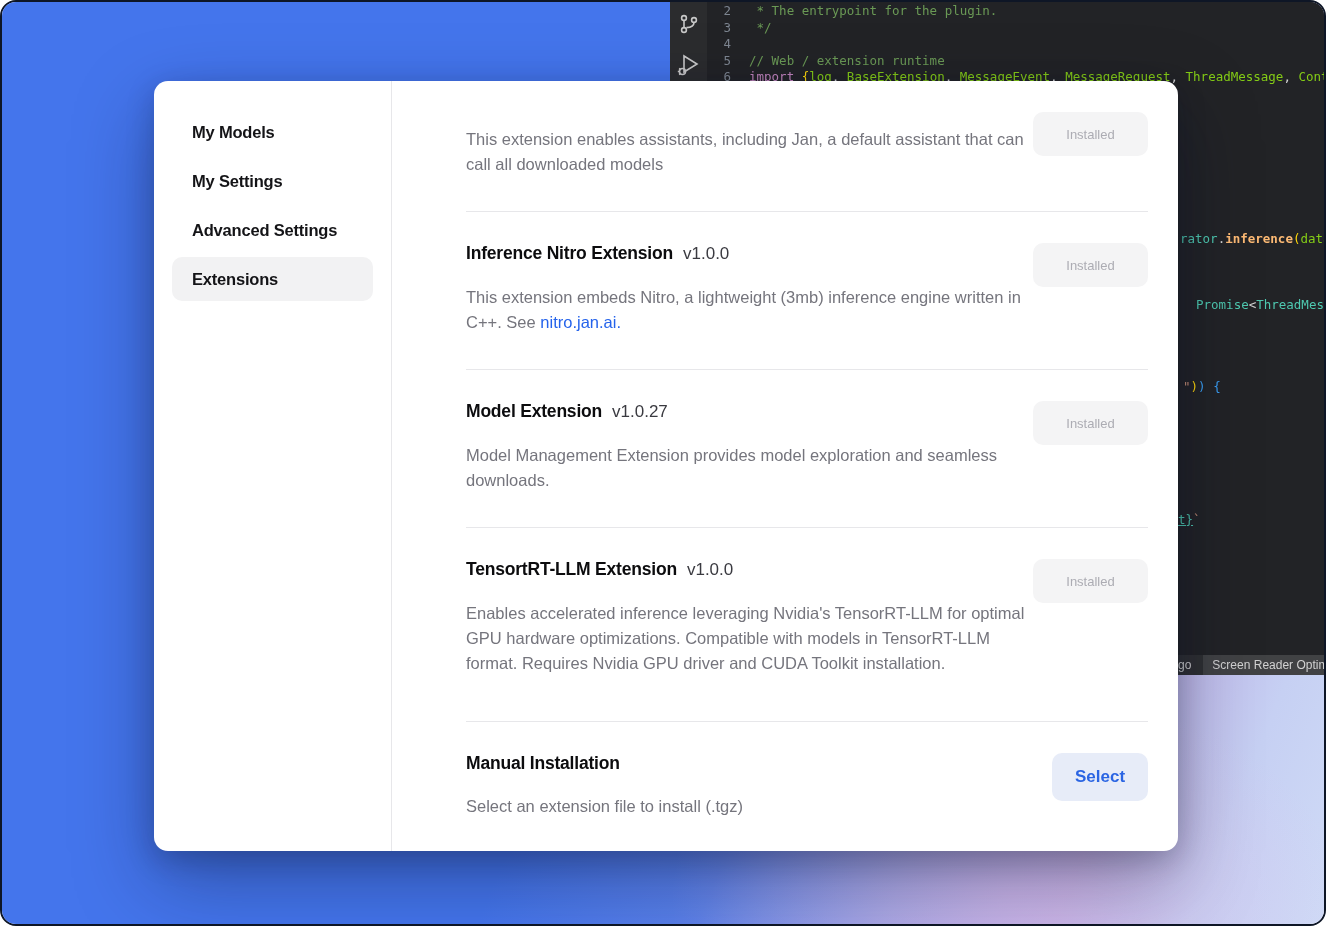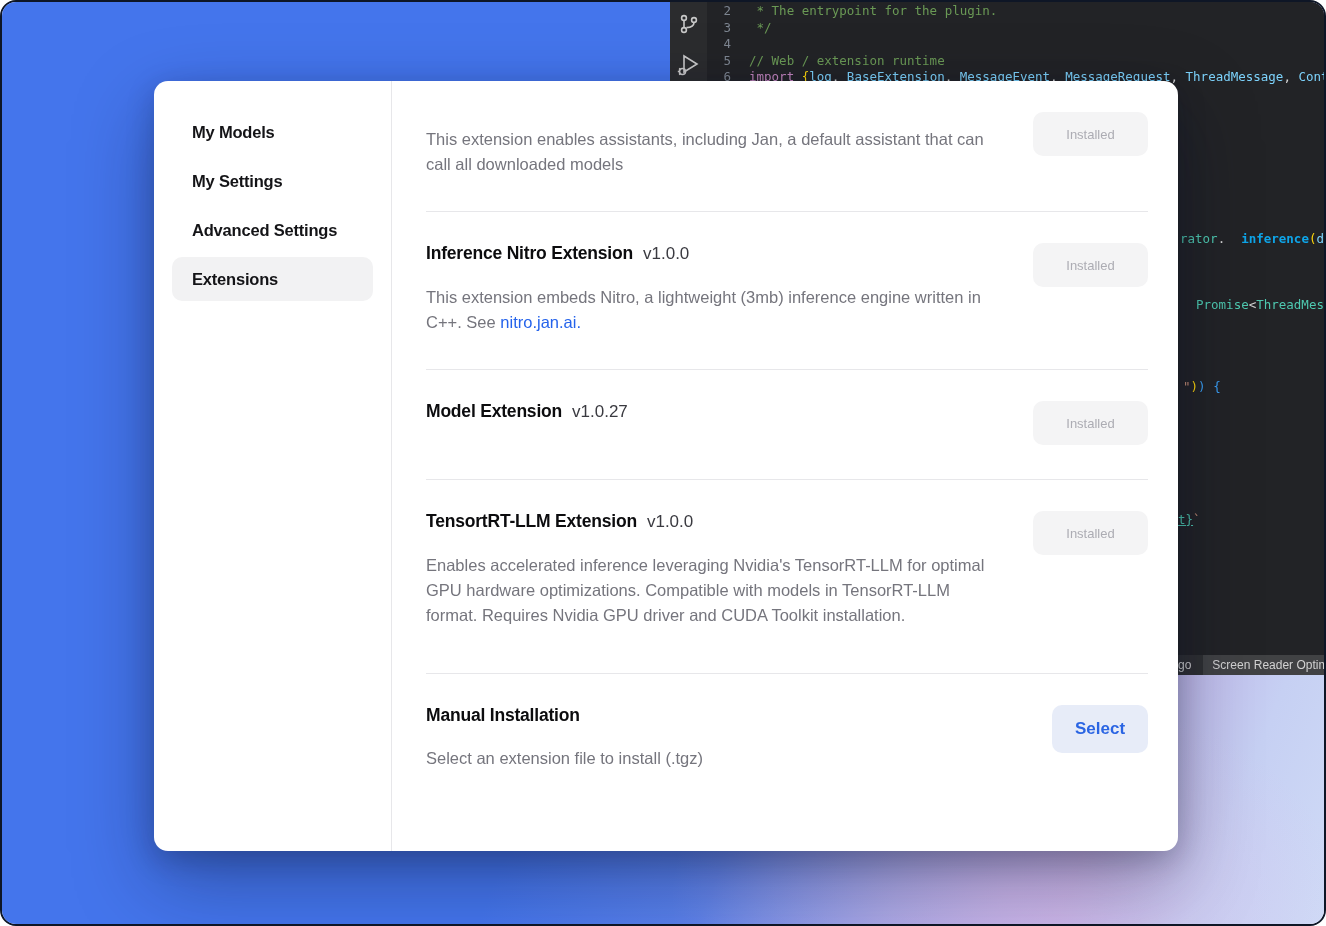--- a/index.html
+++ b/index.html
@@ -22,37 +22,37 @@
     display:flex;flex-direction:column;align-items:center;padding-top:10px;gap:16px;}
   .act-icon svg{display:block;}
   .codearea{position:absolute;left:37px;right:0;top:0;bottom:20px;background:#222326;
     overflow:hidden;font-family:"DejaVu Sans Mono",monospace;font-size:12.5px;line-height:16.5px;
     padding-top:1px;color:#d4d4d4;}
   .cl{display:flex;white-space:pre;}
   .cl .ln{width:42px;flex:0 0 42px;text-align:right;padding-right:18px;color:#7d8590;}
   .frag{position:absolute;white-space:pre;}
   .c-comment{color:#6a9955;}
   .c-kw{color:#c586c0;}
-  .c-var{color:#7dd3fc;}
-  .c-varb{color:#0ea5e9;font-weight:bold;margin-left:16px;}
+  .c-var{color:#84cc16;}
+  .c-varb{color:#fdba74;font-weight:bold;}
   .c-fg{color:#d4d4d4;}
   .c-gold{color:#ffd70a;}
   .c-blue{color:#3a9ff5;}
   .c-teal{color:#4ec9b0;}
   .c-tealu{color:#4ec9b0;text-decoration:underline;}
   .c-str{color:#ce9178;}
   .statusbar{position:absolute;left:0;right:-60px;bottom:0;height:20px;background:#2f3032;
     display:flex;align-items:stretch;gap:12px;padding-left:508px;
     font-size:12px;color:#d2d2d2;font-family:"Liberation Sans",sans-serif;}
   .statusbar .plain{align-self:center;}
   .status-item{background:#414244;display:flex;align-items:center;padding:0 9px;white-space:nowrap;}
   
   .modal{position:absolute;left:152px;top:79px;width:1024px;height:770px;background:#ffffff;
     border-radius:14px;box-shadow:0 30px 80px rgba(10,15,40,.35),0 8px 28px rgba(10,15,40,.22);
-    display:flex;overflow:hidden;}
+    display:flex;overflow:hidden;gap:40px;}
   .sidebar{width:238px;flex:0 0 238px;border-right:1px solid #e7e7ea;padding:29px 18px 0;}
   .side-item{height:44px;display:flex;align-items:center;padding:0 20px;margin-bottom:5px;
     border-radius:10px;font-size:16.5px;font-weight:700;color:#141417;letter-spacing:-.2px;cursor:pointer;}
   .side-item.active{background:#f2f2f3;}
   .content{flex:1;padding:0 30px 0 34px;overflow:hidden;}
   .row{display:flex;justify-content:space-between;align-items:flex-start;
     padding:28px 0 34px;border-bottom:1px solid #e7e7ea;}
   .row.pb4{padding-bottom:45px;}
   .row.manual{border-bottom:none;padding-bottom:20px;}
   .row-text{max-width:578px;}
@@ -132,20 +132,21 @@
           <div class="row">
             <div class="row-text">
               <div class="row-title">Inference Nitro Extension<span class="row-version">v1.0.0</span></div>
               <div class="row-desc"><span>This extension embeds Nitro, a lightweight (3mb) inference engine written in C++. See </span><span class="link">nitro.jan.ai.</span></div>
             </div>
             <button class="btn btn-installed">Installed</button>
           </div>
           <div class="row">
             <div class="row-text">
               <div class="row-title">Model Extension<span class="row-version">v1.0.27</span></div>
+              <div class="row-desc"><span>Model Management Extension provides model exploration and seamless downloads.</span></div>
             </div>
             <button class="btn btn-installed">Installed</button>
           </div>
           <div class="row pb4">
             <div class="row-text">
               <div class="row-title">TensortRT-LLM Extension<span class="row-version">v1.0.0</span></div>
               <div class="row-desc"><span>Enables accelerated inference leveraging Nvidia's TensorRT-LLM for optimal GPU hardware optimizations. Compatible with models in TensorRT-LLM format. Requires Nvidia GPU driver and CUDA Toolkit installation.</span></div>
             </div>
             <button class="btn btn-installed">Installed</button>
           </div>

